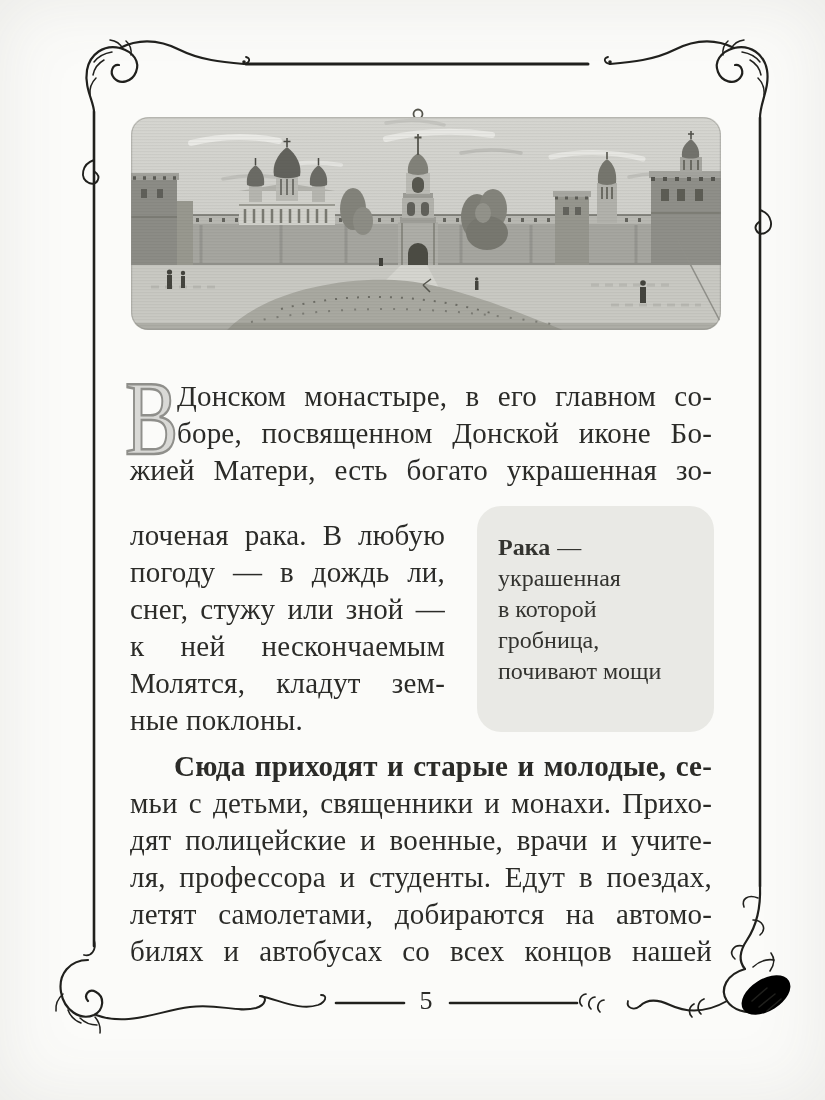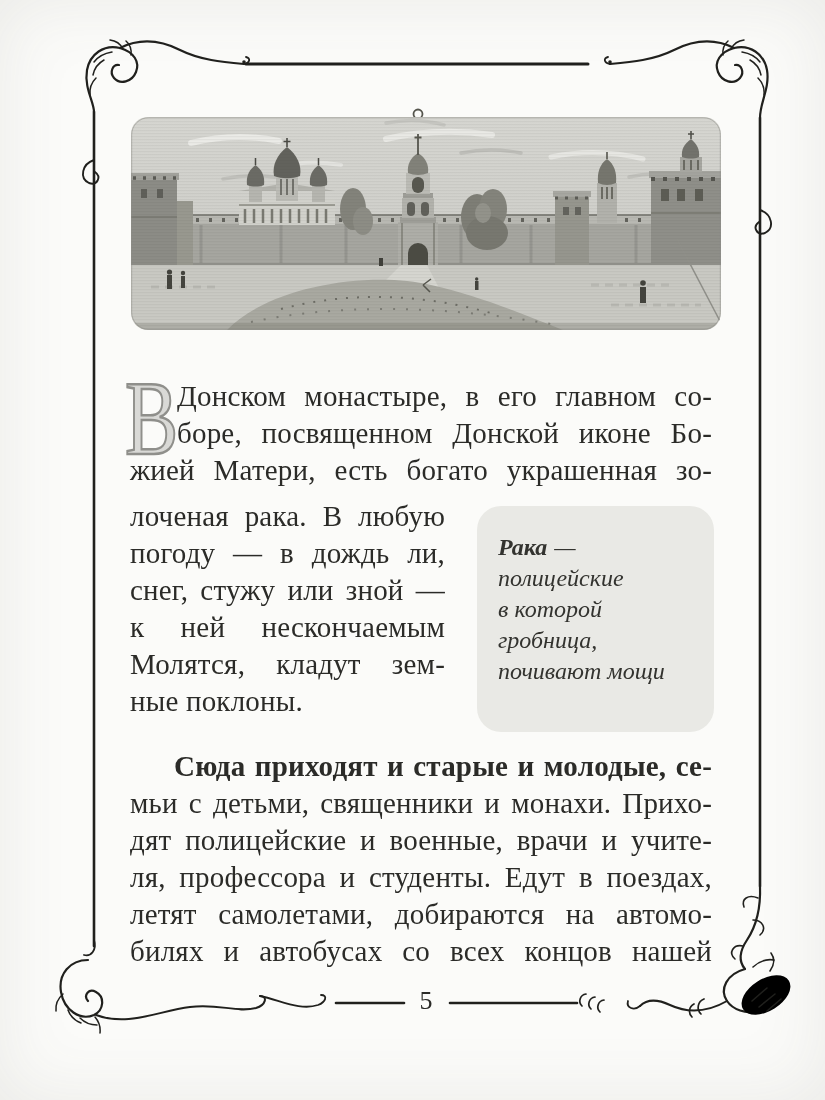--- a/index.html
+++ b/index.html
@@ -25,21 +25,21 @@
     position:absolute;left:125px;top:377px;
     font-size:105px;line-height:84px;font-weight:normal;
     color:#d9d9d6;-webkit-text-stroke:2.5px #8f8f8b;
     transform:scaleX(.76);transform-origin:left top;
   }
   
   .defbox{
     position:absolute;left:477px;top:506px;width:237px;height:226px;
     background:#e9e9e5;border-radius:24px;
     padding:26px 0 0 21px;box-sizing:border-box;
-    font-style:italic;font-size:24px;line-height:31px;color:#33332f;
+    font-size:24px;line-height:31px;color:#33332f;
   }
   .defbox .term{font-weight:bold;}
   .defbox .dash{margin-left:7px;}
   
   .pageno{
     position:absolute;left:403px;top:986px;width:46px;
     text-align:center;font-size:26px;color:#2b2b28;
   }
 </style>
 </head>
@@ -281,35 +281,35 @@
 
 <div class="tblock" style="left:177px;top:378px;width:535px;">
     <div class="tline">Донском монастыре, в его главном со-</div>
     <div class="tline">боре, посвященном Донской иконе Бо-</div>
   </div>
 
 <div class="tblock" style="left:130px;top:452px;width:582px;">
     <div class="tline">жией Матери, есть богато украшенная зо-</div>
   </div>
 
-<div class="tblock" style="left:130px;top:498px;width:315px;">
+<div class="tblock" style="left:130px;top:517px;width:315px;">
     <div class="tline">лоченая рака. В любую</div>
     <div class="tline">погоду — в дождь ли,</div>
     <div class="tline">снег, стужу или зной —</div>
     <div class="tline">к ней нескончаемым</div>
     <div class="tline">Молятся, кладут зем-</div>
     <div class="tline no-just">ные поклоны.</div>
   </div>
 
 <div class="defbox">
   <div class="tline no-just">
     <span class="term">Рака</span><span class="dash">—</span>
   </div>
   <div>
-      <div class="tline no-just">полицейские</div>
+      <div class="tline no-just">украшенная</div>
       <div class="tline no-just">в которой</div>
       <div class="tline no-just">гробница,</div>
       <div class="tline no-just">почивают мощи</div>
     </div>
 </div>
 
 <div class="tblock par2" style="left:130px;top:748px;width:582px;">
     <div class="tline">Сюда приходят и старые и молодые, се-</div>
     <div class="tline">мьи с детьми, священники и монахи. Прихо-</div>
     <div class="tline">дят полицейские и военные, врачи и учите-</div>

